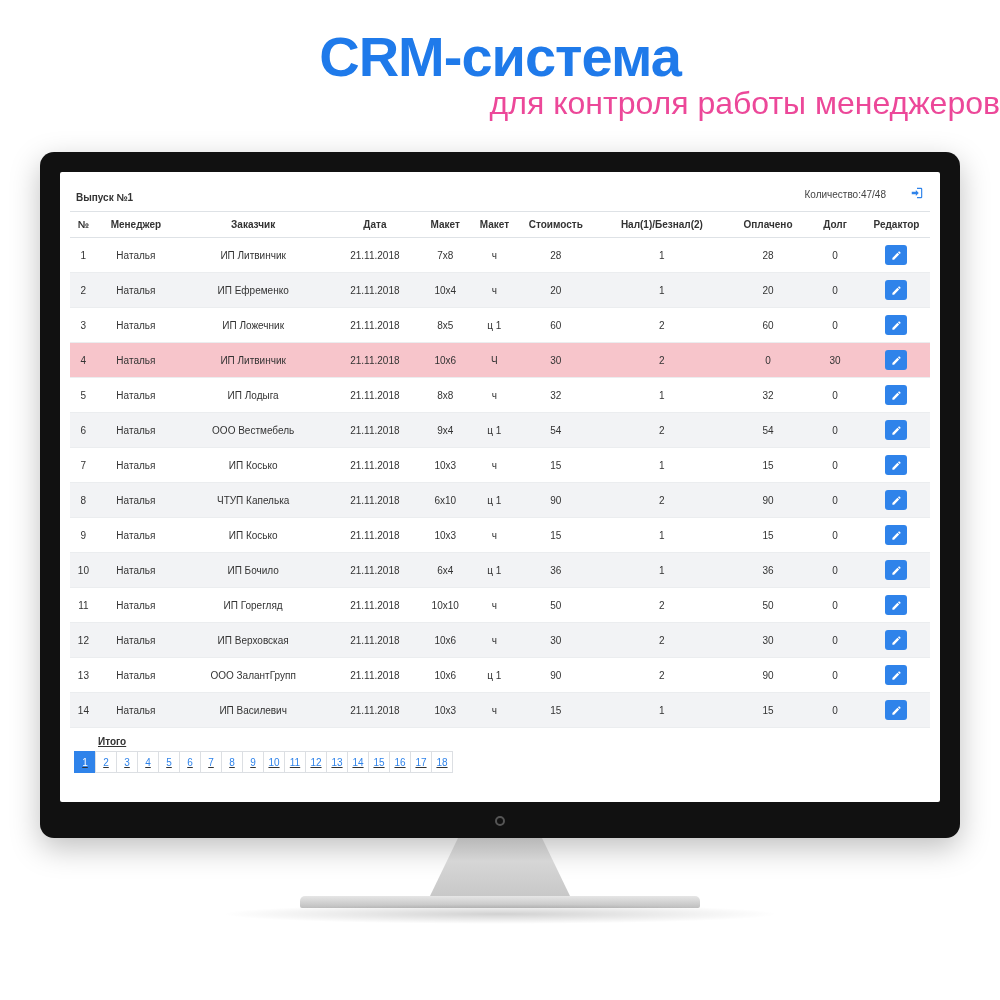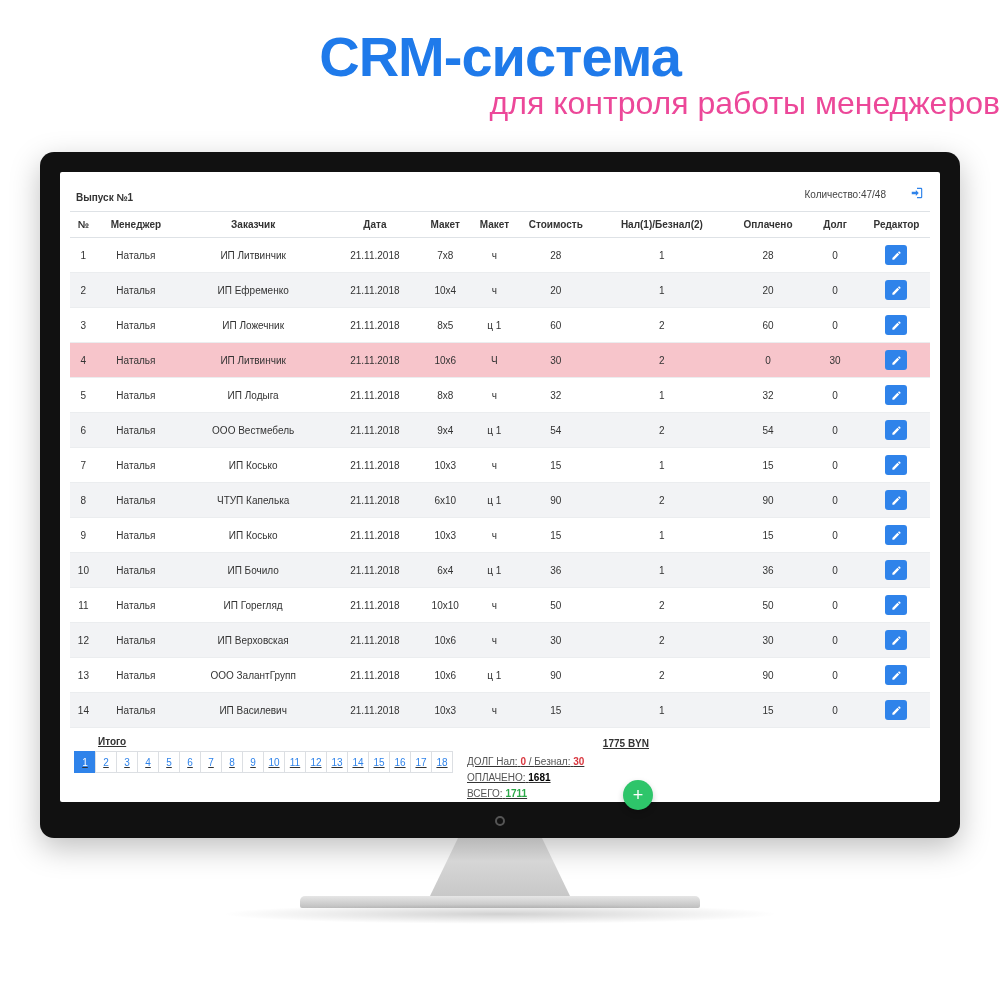--- a/index.html
+++ b/index.html
@@ -517,27 +517,20 @@
                 <div class="page-btn">11</div>
                 <div class="page-btn">12</div>
                 <div class="page-btn">13</div>
                 <div class="page-btn">14</div>
                 <div class="page-btn">15</div>
                 <div class="page-btn">16</div>
                 <div class="page-btn">17</div>
                 <div class="page-btn">18</div>
               </div>
           </div>
-          <div class="right-block">
-            <div class="total-amt">1775 BYN</div>
-            <div class="line"><span>ДОЛГ Нал:</span> <span class="red">0</span> / <span>Безнал:</span> <span class="red">30</span></div>
-            <div class="line"><span>ОПЛАЧЕНО:</span> <b>1681</b></div>
-            <div class="line"><span>ВСЕГО:</span> <span class="green">1711</span></div>
-            <div class="fab">+</div>
-          </div>
         </div>
 
       </div>
       <div class="monitor-brand"></div>
     </div>
     <div class="stand-neck"></div>
     <div class="stand-base"></div>
     <div class="stand-shadow"></div>
   </div>
 </div>

